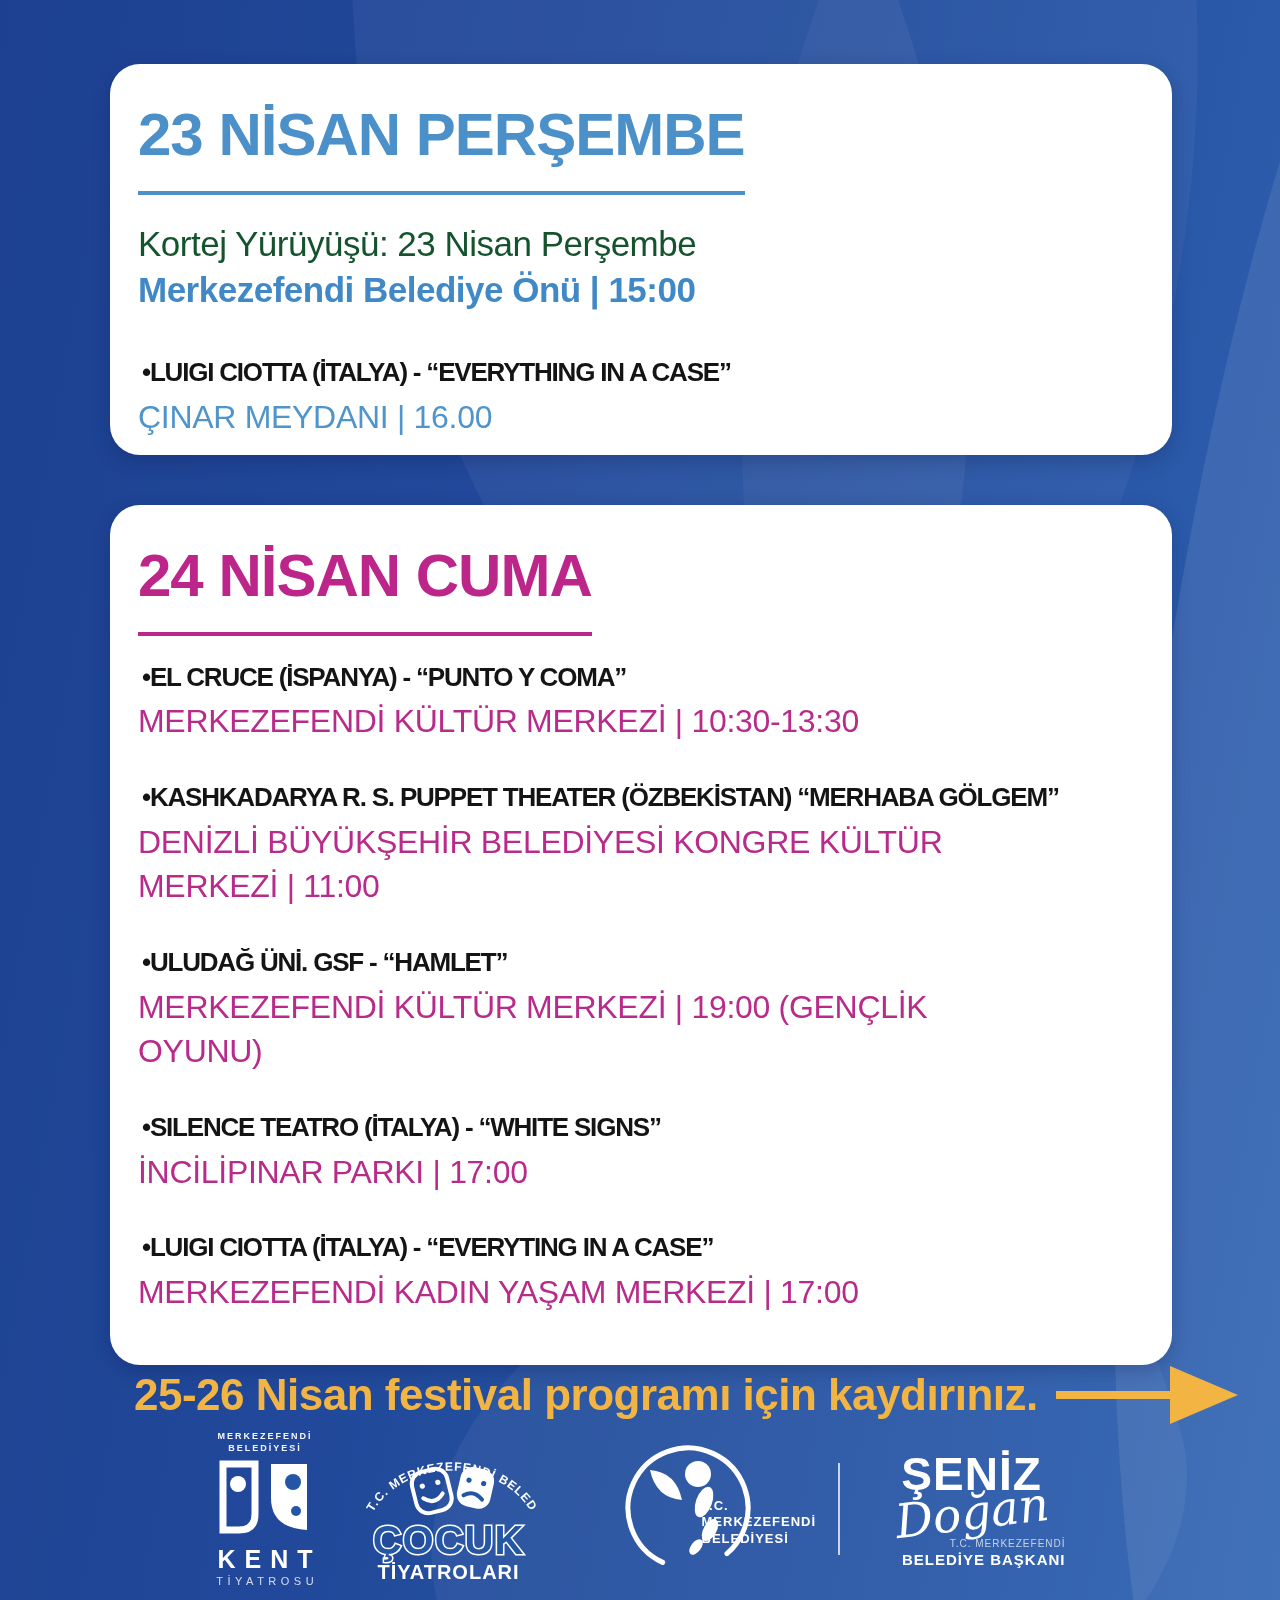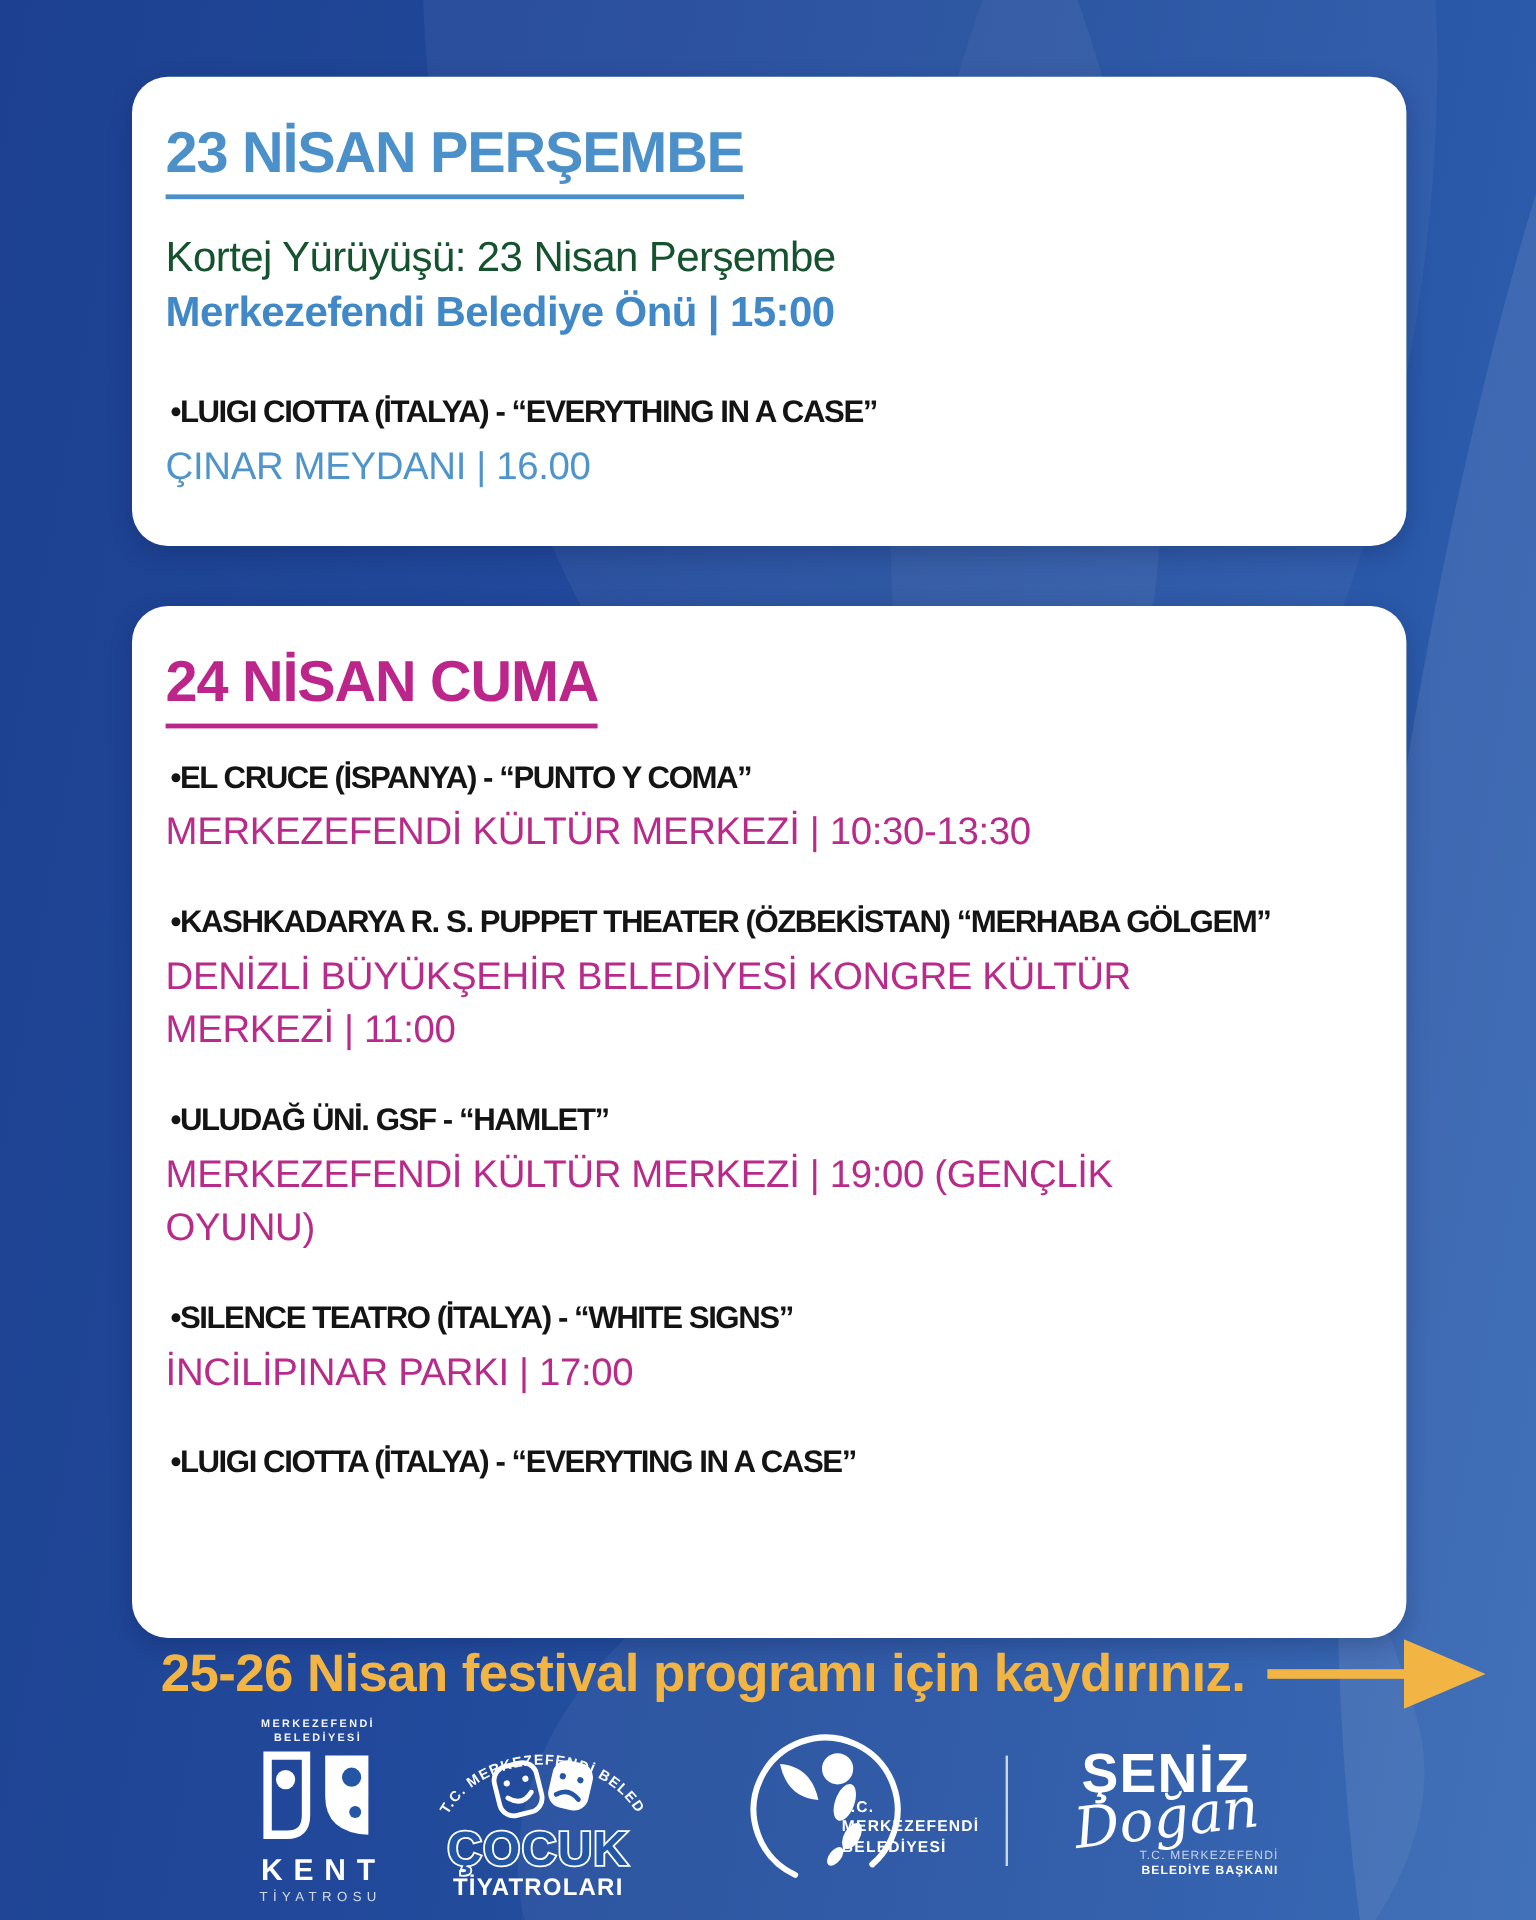--- a/index.html
+++ b/index.html
@@ -22,22 +22,22 @@
   .card{
     position:absolute;left:110px;width:1062px;background:#fff;border-radius:30px;
     box-shadow:0 6px 18px rgba(10,25,70,.25);
     padding:36px 28px 0 28px;box-sizing:border-box;
   }
   .card1{top:64px;height:391px;}
   .card2{top:505px;height:860px;}
 
   .day-title{
     display:inline-block;margin:0 0 26px 0;
-    font-size:48px;font-weight:800;letter-spacing:-1px;
-    padding-bottom:7px;border-bottom:4px solid currentColor;
+    font-size:60px;font-weight:800;letter-spacing:-1px;
+    padding-bottom:22px;border-bottom:4px solid currentColor;
   }
   .blue-title{color:#4b90c8;}
   .magenta-title{color:#bc2589;}
 
   .intro{margin:0;font-size:35px;line-height:1.32;letter-spacing:-0.5px;}
   .intro-light{color:#14532d;font-weight:400;}
   .intro-bold{color:#4089c6;font-weight:700;}
 
   .event{margin-bottom:38px;}
   .event-title{
@@ -86,21 +86,21 @@
   .divider{width:2px;height:92px;background:rgba(255,255,255,.75);}
 
   .mayor{position:relative;width:200px;text-align:center;}
   .mayor-first{font-size:46px;font-weight:800;letter-spacing:1px;line-height:1;}
   .mayor-last{
     font-family:"DejaVu Serif",serif;font-style:italic;font-size:47px;line-height:1;
     margin-top:-8px;transform:rotate(-7deg);
   }
   .mayor-sub{margin-top:2px;text-align:right;padding-right:6px;}
   .mayor-sub1{font-size:10px;letter-spacing:1px;opacity:.7;}
-  .mayor-sub2{font-size:10px;font-weight:800;letter-spacing:1px;}
+  .mayor-sub2{font-size:15px;font-weight:800;letter-spacing:1px;}
 </style>
 </head>
 <body>
 
 <div class="poster">
 
   <div class="swoosh sw1"></div>
   <div class="swoosh sw2"></div>
   <div class="swoosh sw3"></div>
   <div class="swoosh sw4"></div>
@@ -129,20 +129,21 @@
     <div class="event">
       <p class="event-title">•ULUDAĞ ÜNİ. GSF - “HAMLET”</p>
       <p class="event-loc loc-magenta">MERKEZEFENDİ KÜLTÜR MERKEZİ | 19:00 (GENÇLİK OYUNU)</p>
     </div>
     <div class="event">
       <p class="event-title">•SILENCE TEATRO (İTALYA) - “WHITE SIGNS”</p>
       <p class="event-loc loc-magenta">İNCİLİPINAR PARKI | 17:00</p>
     </div>
     <div class="event">
       <p class="event-title">•LUIGI CIOTTA (İTALYA) - “EVERYTING IN A CASE”</p>
+      <p class="event-loc loc-magenta">MERKEZEFENDİ KADIN YAŞAM MERKEZİ | 17:00</p>
     </div>
   </section>
 
   <div class="scroll-hint">
     <span class="scroll-hint-text">25-26 Nisan festival programı için kaydırınız.</span>
     <svg class="scroll-arrow" width="182" height="58" viewBox="0 0 182 58">
       <rect x="0" y="25" width="126" height="8" fill="#f2b544"></rect>
       <polygon points="114,0 182,29 114,58" fill="#f2b544"></polygon>
     </svg>
   </div>

